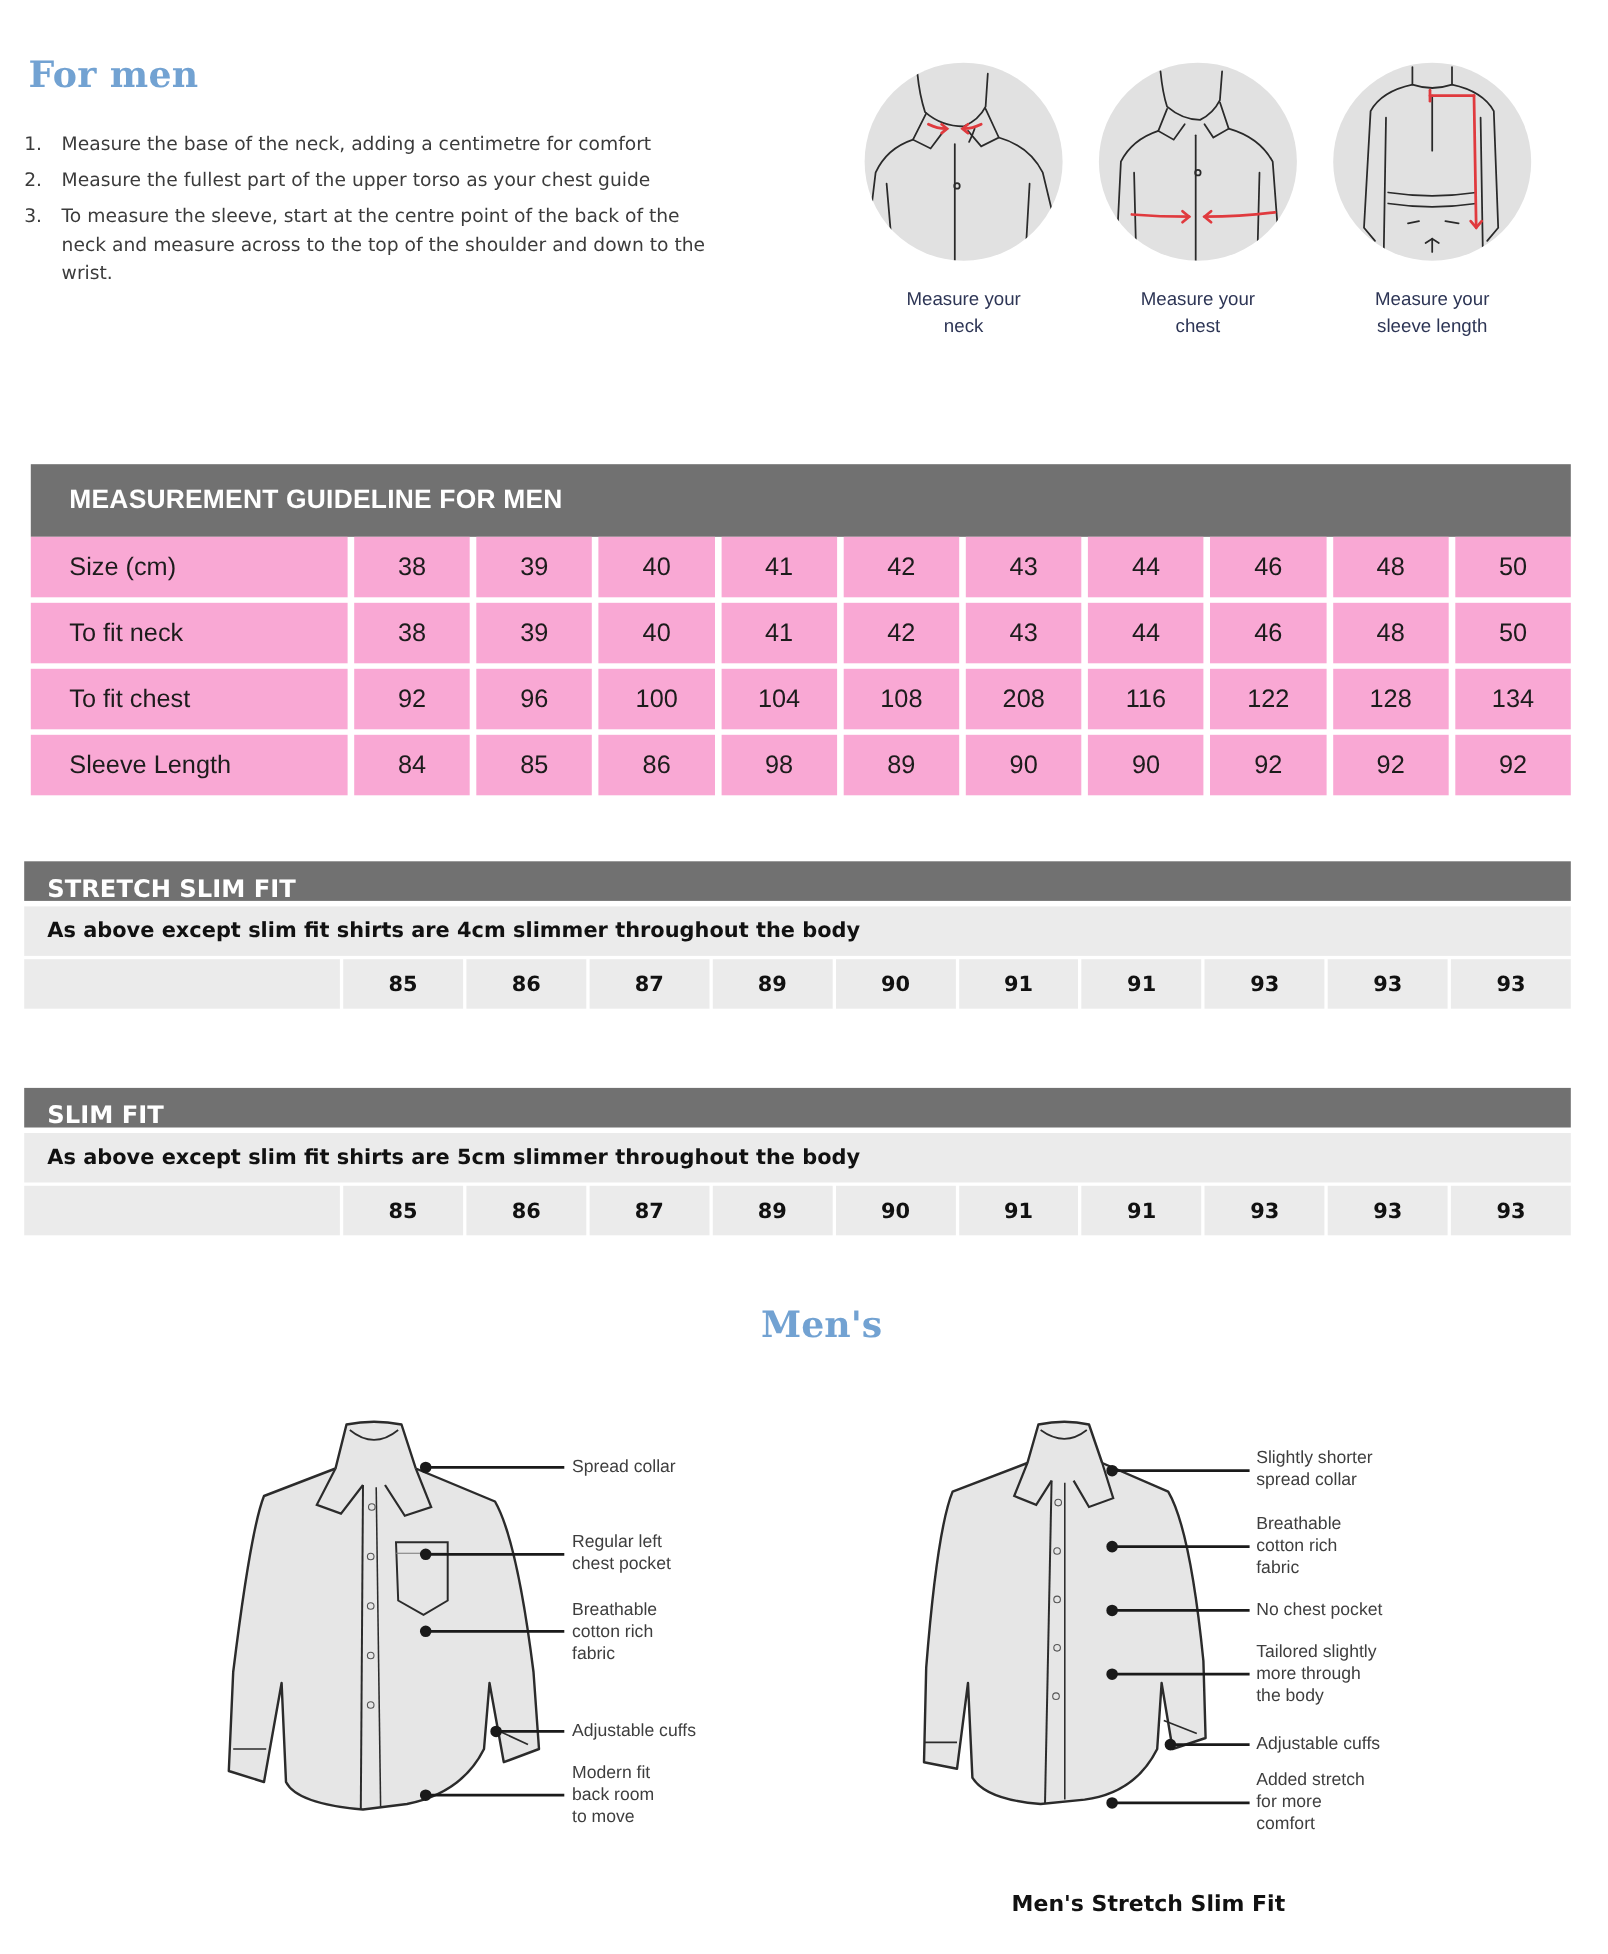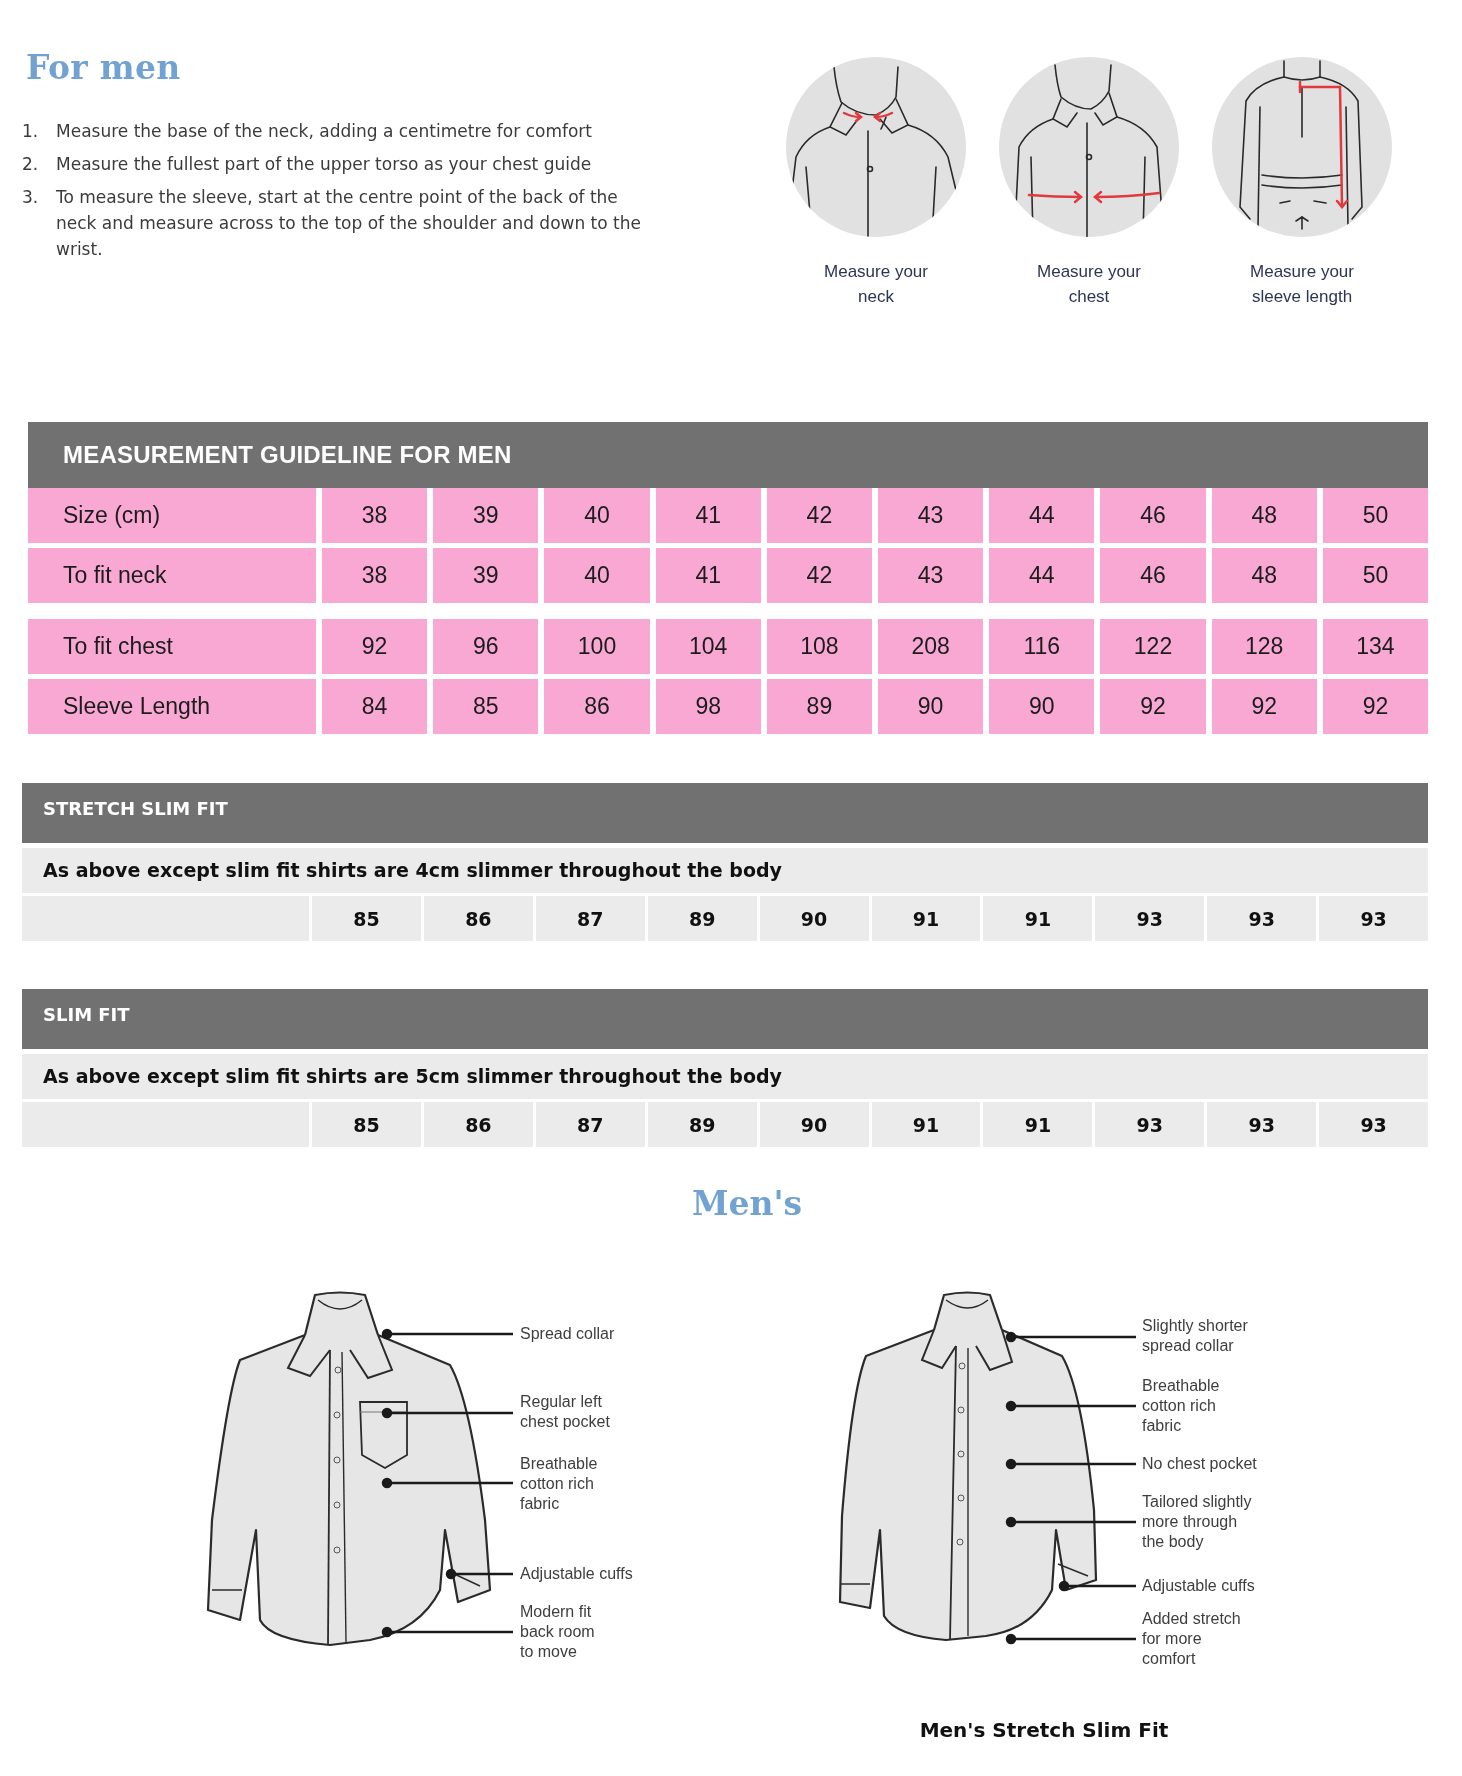--- a/index.html
+++ b/index.html
@@ -41,23 +41,23 @@
   .guide .cell {
     background: #f9a8d4; margin-left: 6px; flex: 1;
     display: flex; align-items: center; justify-content: center;
     font-family: "Liberation Sans", sans-serif; font-size: 23px; color: #1c1c1c;
   }
   .guide .cell.label { flex: 0 0 288px; margin-left: 0; justify-content: flex-start; padding-left: 35px; }
 
   
   .fit { left: 22px; width: 1406px; }
   .fit .head {
-    height: 60px; background: #717171; color: #fff;
+    height: 36px; background: #717171; color: #fff;
     font-family: "DejaVu Sans", sans-serif; font-weight: bold;
-    font-size: 18px; line-height: 52px; padding-left: 21px;
+    font-size: 22px; line-height: 52px; padding-left: 21px;
   }
   .fit .sub {
     height: 45px; margin-top: 5px; background: #ebebeb;
     font-family: "DejaVu Sans", sans-serif; font-weight: bold;
     font-size: 19px; line-height: 45px; padding-left: 21px; color: #111;
   }
   .fit .vals { display: flex; height: 45px; margin-top: 3px; }
   .fit .vals .cell {
     background: #ebebeb; margin-left: 3px; flex: 1;
     display: flex; align-items: center; justify-content: center;
@@ -205,21 +205,21 @@
         <div class="cell">39</div>
         <div class="cell">40</div>
         <div class="cell">41</div>
         <div class="cell">42</div>
         <div class="cell">43</div>
         <div class="cell">44</div>
         <div class="cell">46</div>
         <div class="cell">48</div>
         <div class="cell">50</div>
       </div>
-      <div class="row" style="margin-top: 16px;">
+      <div class="row" style="margin-top: 5px;">
         <div class="cell label">To fit chest</div>
         <div class="cell">92</div>
         <div class="cell">96</div>
         <div class="cell">100</div>
         <div class="cell">104</div>
         <div class="cell">108</div>
         <div class="cell">208</div>
         <div class="cell">116</div>
         <div class="cell">122</div>
         <div class="cell">128</div>

